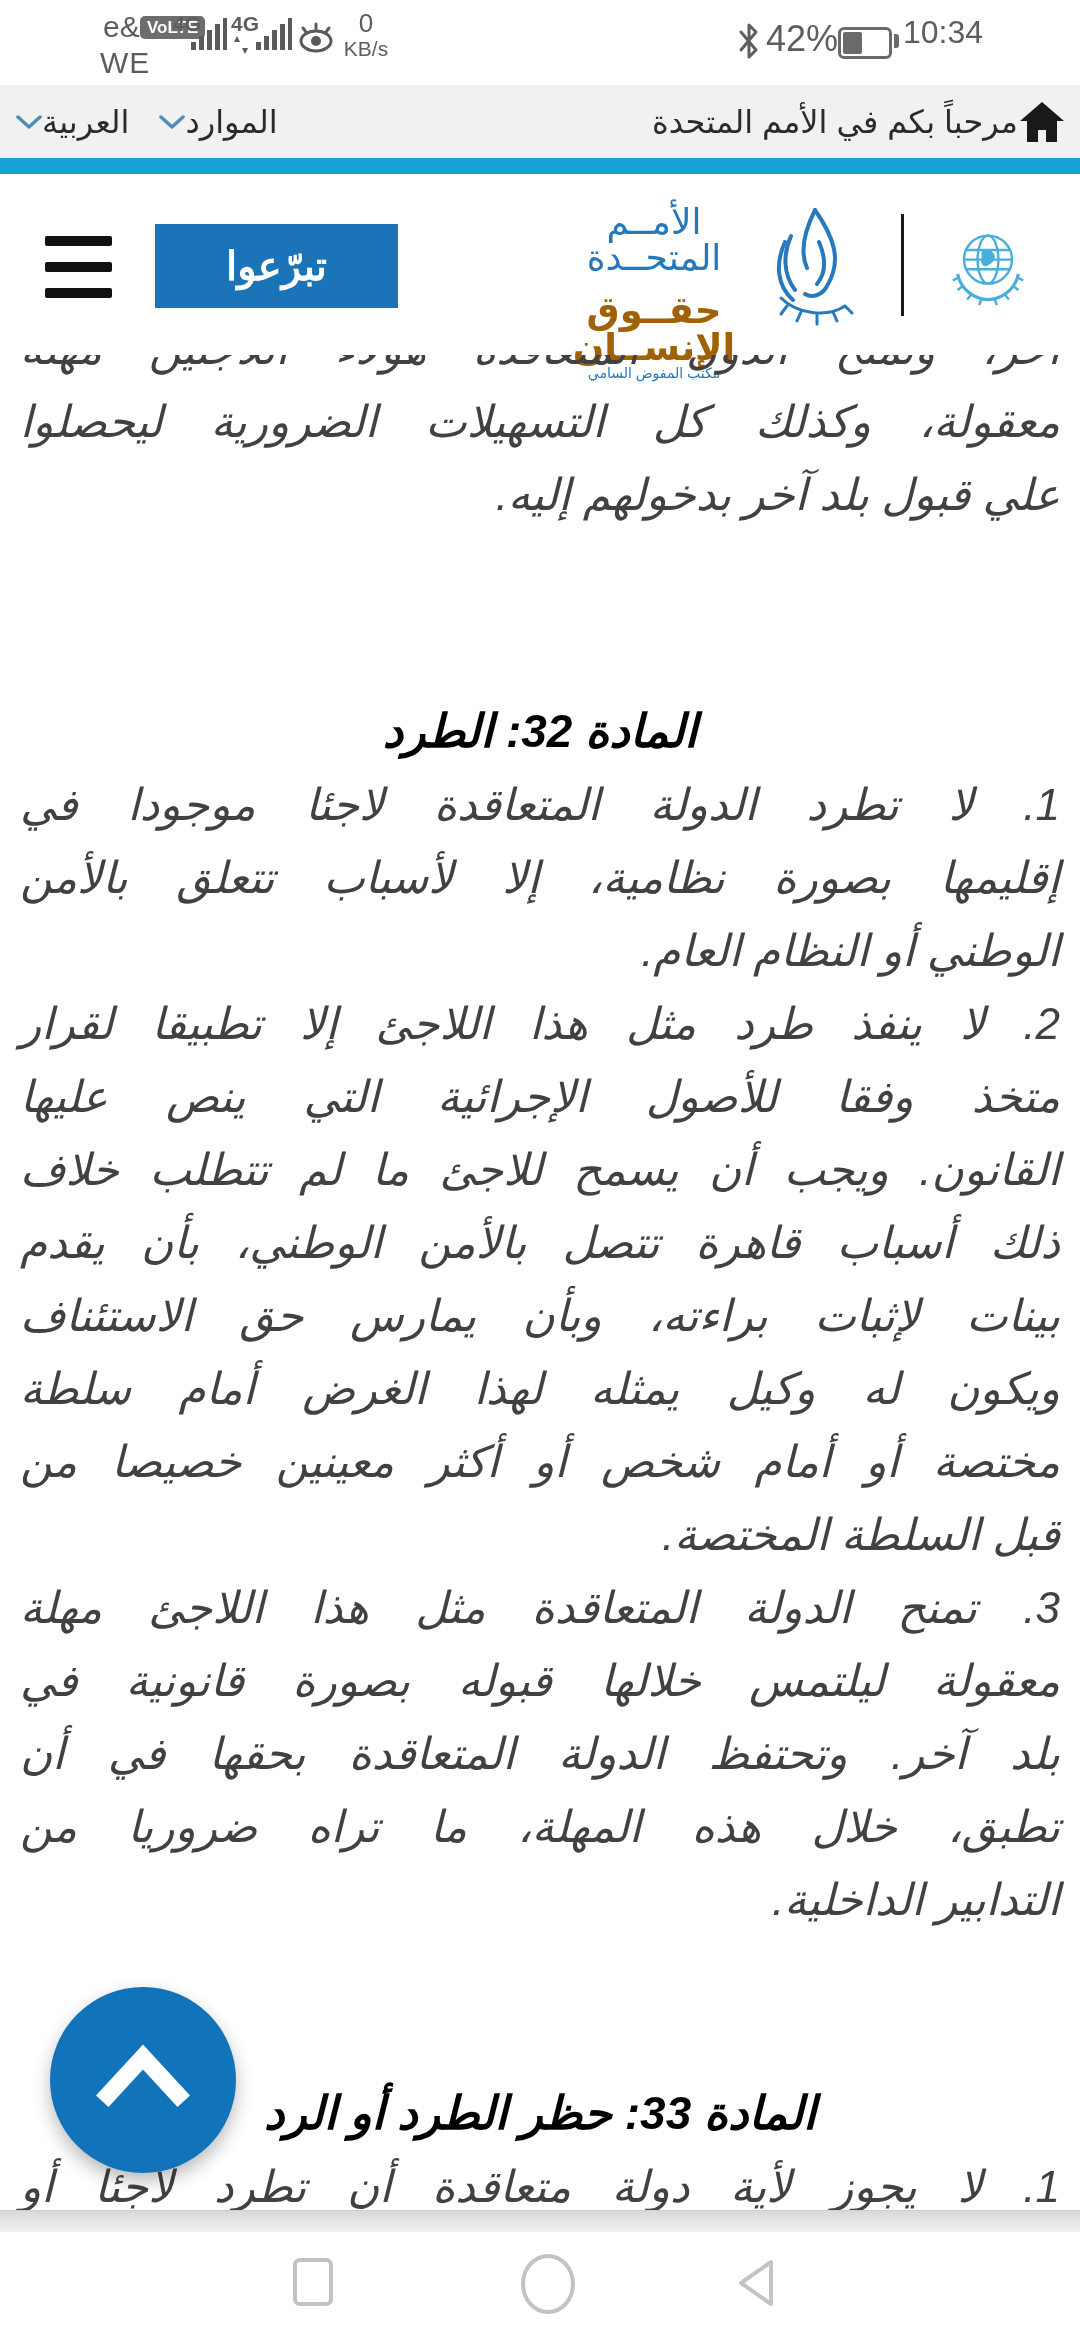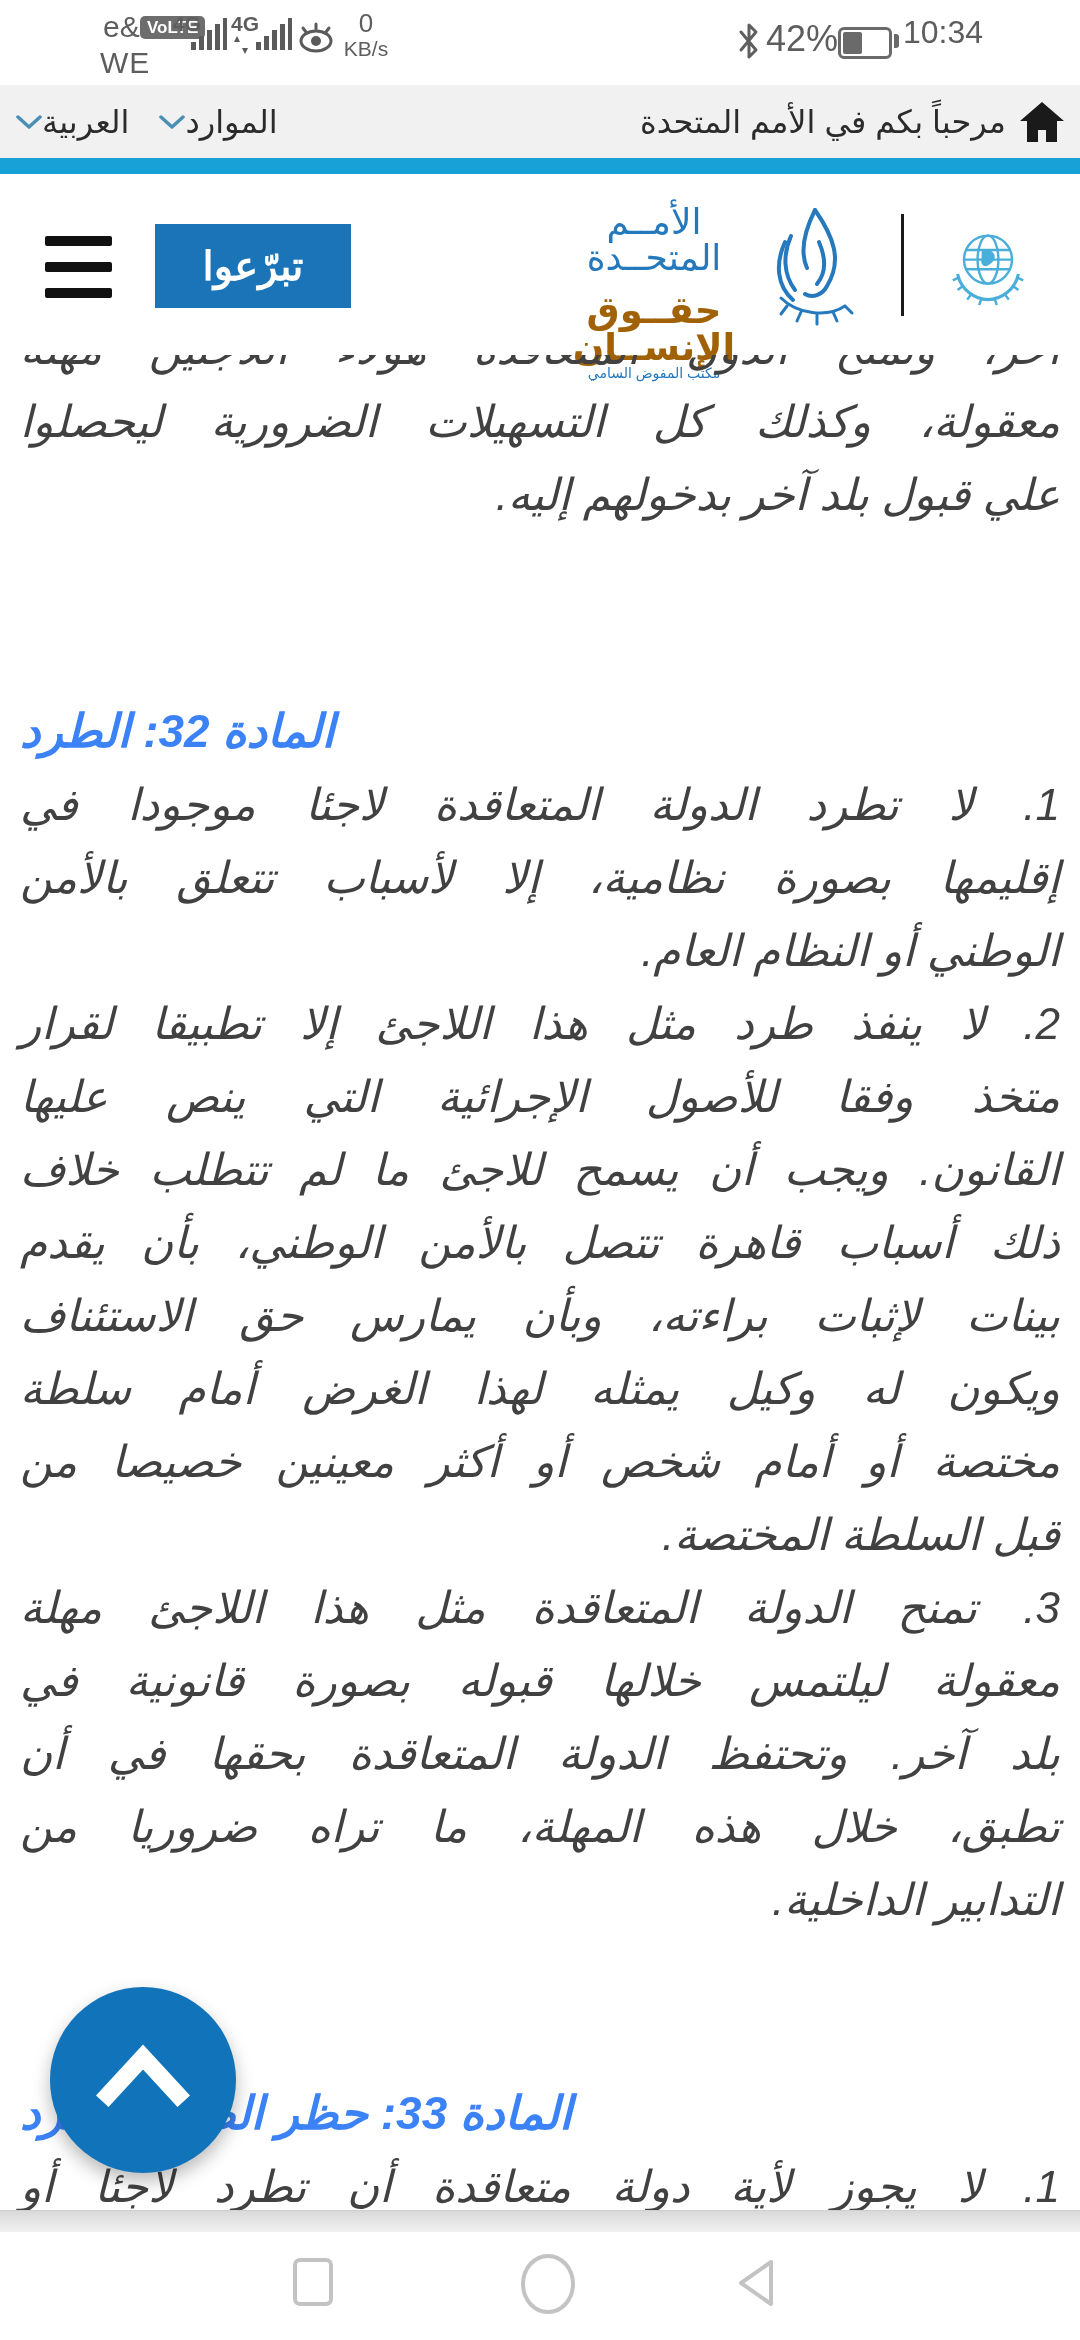--- a/index.html
+++ b/index.html
@@ -28,48 +28,48 @@
   .sb-batt{left:838px;top:27px;width:48px;height:26px;border:3px solid #6a6a6a;border-radius:6px;}
   .sb-batt .fill{position:absolute;left:2px;top:2px;bottom:2px;width:40%;background:#6a6a6a;border-radius:2px;}
   .sb-nub{left:894px;top:34px;width:5px;height:14px;background:#6a6a6a;border-radius:0 3px 3px 0;}
   .sb-time{left:903px;top:14px;font-size:32px;}
 
   
   #top-nav{position:absolute;top:85px;left:0;right:0;height:73px;background:#f1f1f1;
            display:flex;align-items:center;justify-content:space-between;padding:0 14px 0 16px;box-sizing:border-box;}
   .nav-left{display:flex;direction:rtl;align-items:center;gap:30px;}
   .nav-item{display:flex;direction:rtl;align-items:center;gap:0;font-size:32px;color:#2b2b2b;}
-  .nav-right{display:flex;direction:rtl;align-items:center;gap:12px;font-size:32px;color:#2b2b2b;}
+  .nav-right{display:flex;direction:rtl;align-items:center;font-size:32px;color:#2b2b2b;}
 
   
   #cyan-bar{position:absolute;top:158px;left:0;right:0;height:16px;background:#18a1d7;}
 
   
   #header{position:absolute;top:174px;left:0;right:0;height:156px;background:#fff;}
   #hamburger{position:absolute;left:45px;top:60px;width:67px;height:62px;cursor:pointer;}
   #hamburger .bar{position:absolute;left:0;width:67px;height:10px;background:#111;border-radius:2px;}
   #hamburger .b1{top:2px;} #hamburger .b2{top:28px;} #hamburger .b3{top:54px;}
-  #donate-btn{position:absolute;left:155px;top:50px;width:196px;height:84px;background:#1b74b8;
+  #donate-btn{position:absolute;left:155px;top:50px;width:243px;height:84px;background:#1b74b8;
               color:#fff;font-size:40px;font-weight:700;display:flex;align-items:center;justify-content:center;
               border:none;direction:rtl;}
   #ohchr-text{position:absolute;left:545px;top:30px;width:218px;text-align:center;direction:rtl;color:#2478bc;line-height:1;}
   #ohchr-text .t1{font-size:36px;display:block;}
   #ohchr-text .t2{font-size:37px;font-weight:700;display:block;margin-top:16px;color:#a16207;}
   #ohchr-text .t3{font-size:14px;display:block;}
   #ohchr-flame{position:absolute;left:763px;top:28px;}
   #header-divider{position:absolute;left:901px;top:40px;width:3px;height:102px;background:#1a1a1a;}
   #un-emblem{position:absolute;left:948px;top:52px;}
 
   
   #content{position:absolute;top:330px;left:0;right:0;padding:0 20px;direction:rtl;color:#414141;
            font-size:44px;box-sizing:border-box;font-style:italic;}
   .l-line,.l-end,.l-heading,.l-heading2{height:73px;line-height:73px;white-space:nowrap;}
   .l-line{text-align:justify;text-align-last:justify;}
   .l-end{text-align:right;}
-  .l-heading,.l-heading2{font-weight:700;font-size:46px;color:#3b82f6;text-align:left;}
+  .l-heading,.l-heading2{font-weight:700;font-size:46px;color:#000000;text-align:center;}
   .l-heading{margin-top:164px;}
   .l-heading2{margin-top:141px;}
   .l-clipped{margin-top:25px;height:30px;overflow:hidden;}
   .clip-inner{margin-top:-43px;height:73px;line-height:73px;text-align:justify;text-align-last:justify;white-space:nowrap;}
 
   
   #fab{position:absolute;left:50px;top:1987px;width:186px;height:186px;border-radius:50%;
        background:#1173b9;box-shadow:0 8px 18px rgba(0,0,0,.28);cursor:pointer;}
 
   

